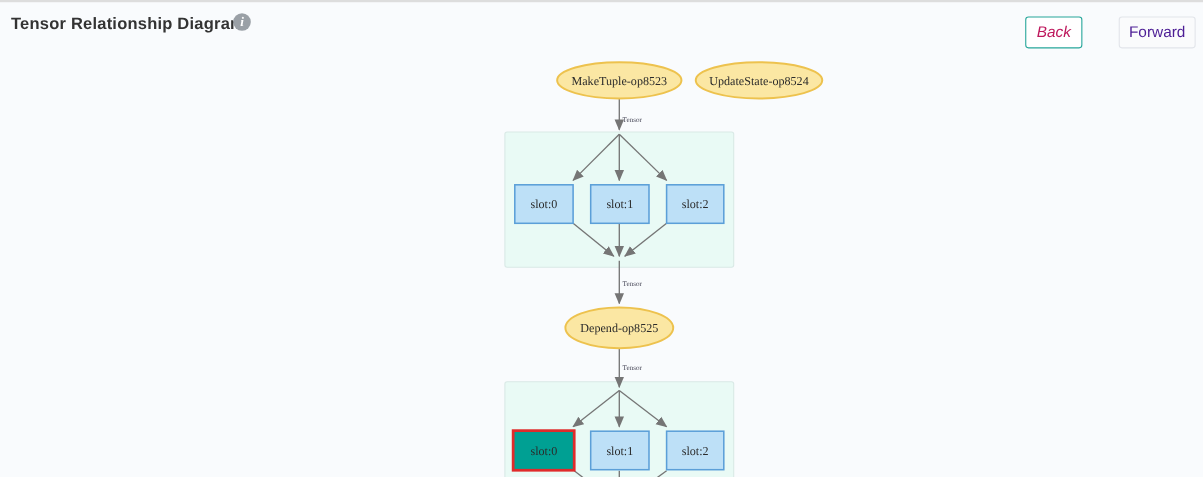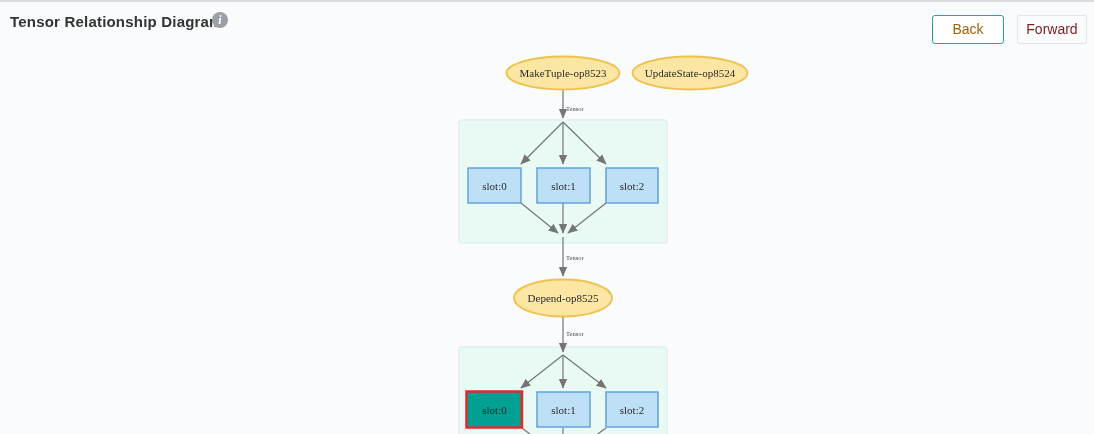--- a/index.html
+++ b/index.html
@@ -33,26 +33,26 @@
     font-size:12px;line-height:16px;text-align:center;
     cursor:pointer;
   }
   .btn{
     position:absolute;top:13px;height:29px;
     box-sizing:border-box;border-radius:3px;
     font-size:14px;text-align:center;line-height:27px;
     background:#ffffff;cursor:pointer;user-select:none;
   }
   .btn-back{
-    left:932px;width:72px;
-    border:1px solid #26a69a;color:#a16207;
+    left:932px;width:52px;
+    border:1px solid #26a69a;color:#be185d;font-style:italic;
   }
   .btn-forward{
     left:1017px;width:70px;
-    border:1px solid #e2e5ea;color:#7f1d1d;
+    border:1px solid #e2e5ea;color:#4c1d95;
     background:#fafbfc;cursor:default;
   }
   
   svg{position:absolute;top:0;left:0;}
   .grp{fill:#e9faf5;stroke:#d9e9e6;stroke-width:1;}
   .op-node{fill:#fbe7a3;stroke:#edc24e;stroke-width:1.8;cursor:pointer;}
   .slot{fill:#bde0f7;stroke:#5b9fd8;stroke-width:1.4;cursor:pointer;}
   .slot-selected{fill:#00a093;stroke:#e02b2b;stroke-width:2.5;cursor:pointer;}
   .edge{stroke:#757575;stroke-width:1.2;fill:none;}
   .node-label{

